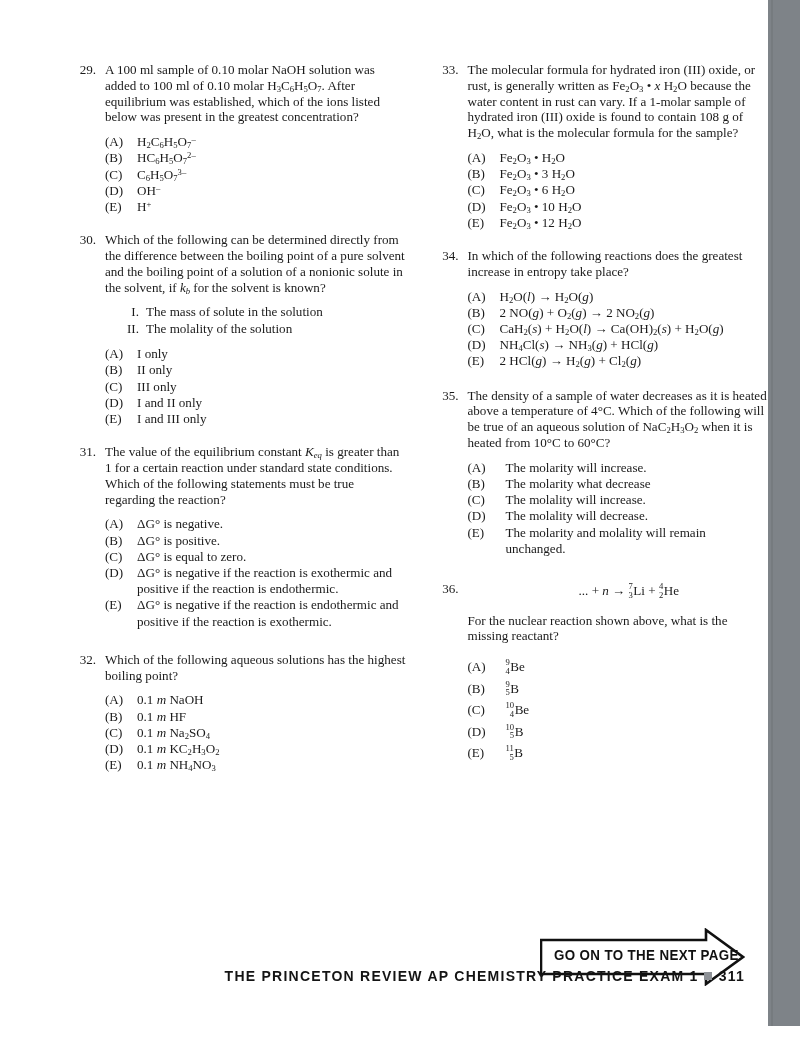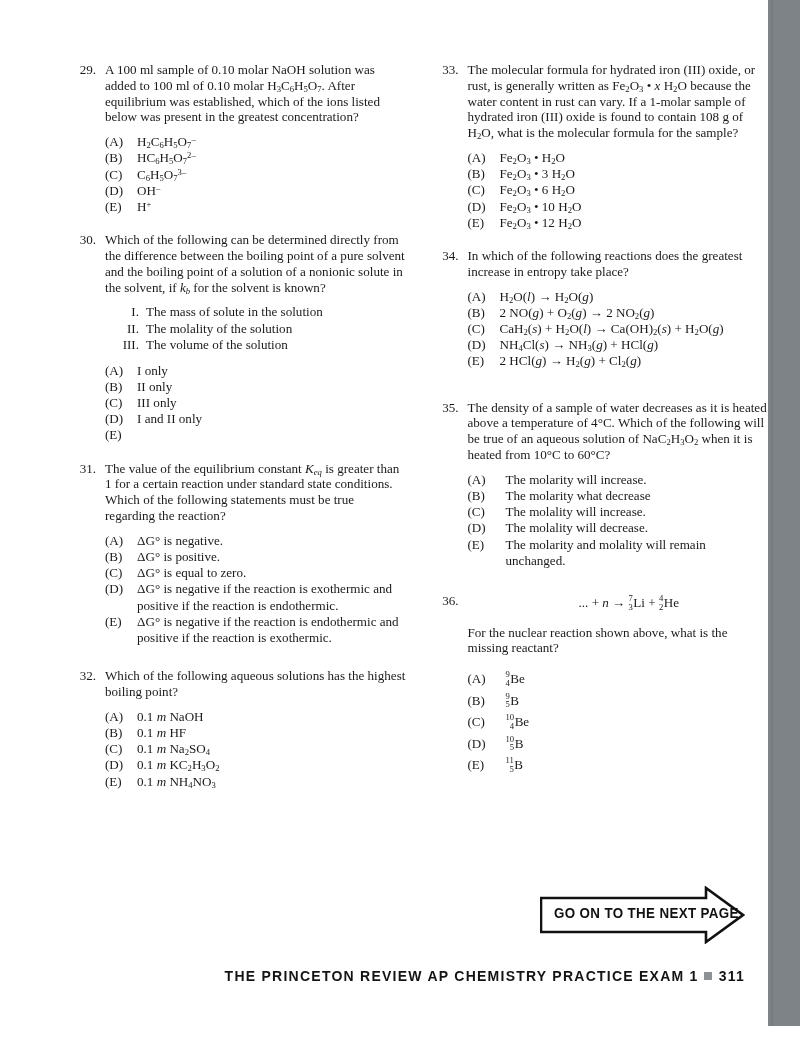--- a/index.html
+++ b/index.html
@@ -117,21 +117,21 @@
     text-align: right;
     font-size: .66em;
     line-height: 1.02;
     margin-right: 0.5px;
   }
   .nuc span { display: block; }
 
   .gobox {
     position: absolute;
     left: 540px;
-    top: 886px;
+    top: 928px;
     width: 205px;
     height: 58px;
   }
   .gobox svg { display: block; }
   .gotext {
     position: absolute;
     left: 14px;
     top: 19px;
     font-family: "Liberation Sans Narrow", "Liberation Sans", sans-serif;
     font-weight: bold;
@@ -212,44 +212,41 @@
           <div class="stem">Which of the following can be determined directly from the difference between the boiling point of a pure solvent and the boiling point of a solution of a nonionic solute in the solvent, if <i>k</i><sub><i>b</i></sub> for the solvent is known?</div>
           <ul class="roman">
             <li>
                 <span class="rn">I.</span>
                 <span>The mass of solute in the solution</span>
               </li>
             <li>
                 <span class="rn">II.</span>
                 <span>The molality of the solution</span>
               </li>
-            <li>
-                <span class="rn">III.</span>
-                <span>The volume of the solution</span>
-              </li>
           </ul>
           <ul class="choices">
             <li>
                 <span class="lab">(A)</span>
                 <span class="txt">I only</span>
               </li>
             <li>
                 <span class="lab">(B)</span>
                 <span class="txt">II only</span>
               </li>
             <li>
                 <span class="lab">(C)</span>
                 <span class="txt">III only</span>
               </li>
             <li>
                 <span class="lab">(D)</span>
                 <span class="txt">I and II only</span>
               </li>
             <li>
                 <span class="lab">(E)</span>
+                <span class="txt">I and III only</span>
               </li>
           </ul>
         </div>
       </div>
 
       <div class="q" style="margin-top:15px">
         <div class="num">31.</div>
         <div class="body">
           <div class="stem">The value of the equilibrium constant <i>K</i><sub><i>eq</i></sub> is greater than 1 for a certain reaction under standard state conditions. Which of the following statements must be true regarding the reaction?</div>
           <ul class="choices">
@@ -361,21 +358,21 @@
                 <span class="txt">NH<sub>4</sub>Cl(<i>s</i>) → NH<sub>3</sub>(<i>g</i>) + HCl(<i>g</i>)</span>
               </li>
             <li>
                 <span class="lab">(E)</span>
                 <span class="txt">2 HCl(<i>g</i>) → H<sub>2</sub>(<i>g</i>) + Cl<sub>2</sub>(<i>g</i>)</span>
               </li>
           </ul>
         </div>
       </div>
 
-      <div class="q" style="margin-top:30px">
+      <div class="q" style="margin-top:18px">
         <div class="num">35.</div>
         <div class="body">
           <div class="stem">The density of a sample of water decreases as it is heated above a temperature of 4°C. Which of the following will be true of an aqueous solution of NaC<sub>2</sub>H<sub>3</sub>O<sub>2</sub> when it is heated from 10°C to 60°C?</div>
           <ul class="choices wide">
             <li>
                 <span class="lab">(A)</span>
                 <span class="txt">The molarity will increase.</span>
               </li>
             <li>
                 <span class="lab">(B)</span>

